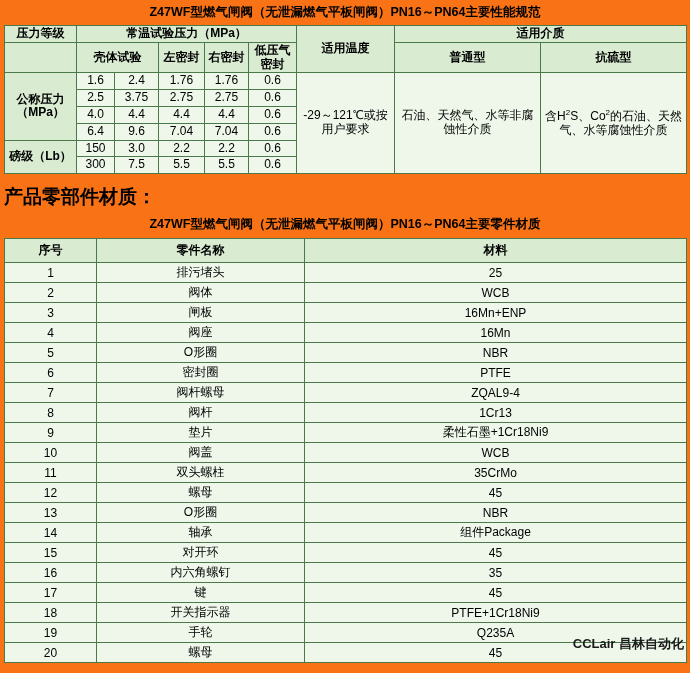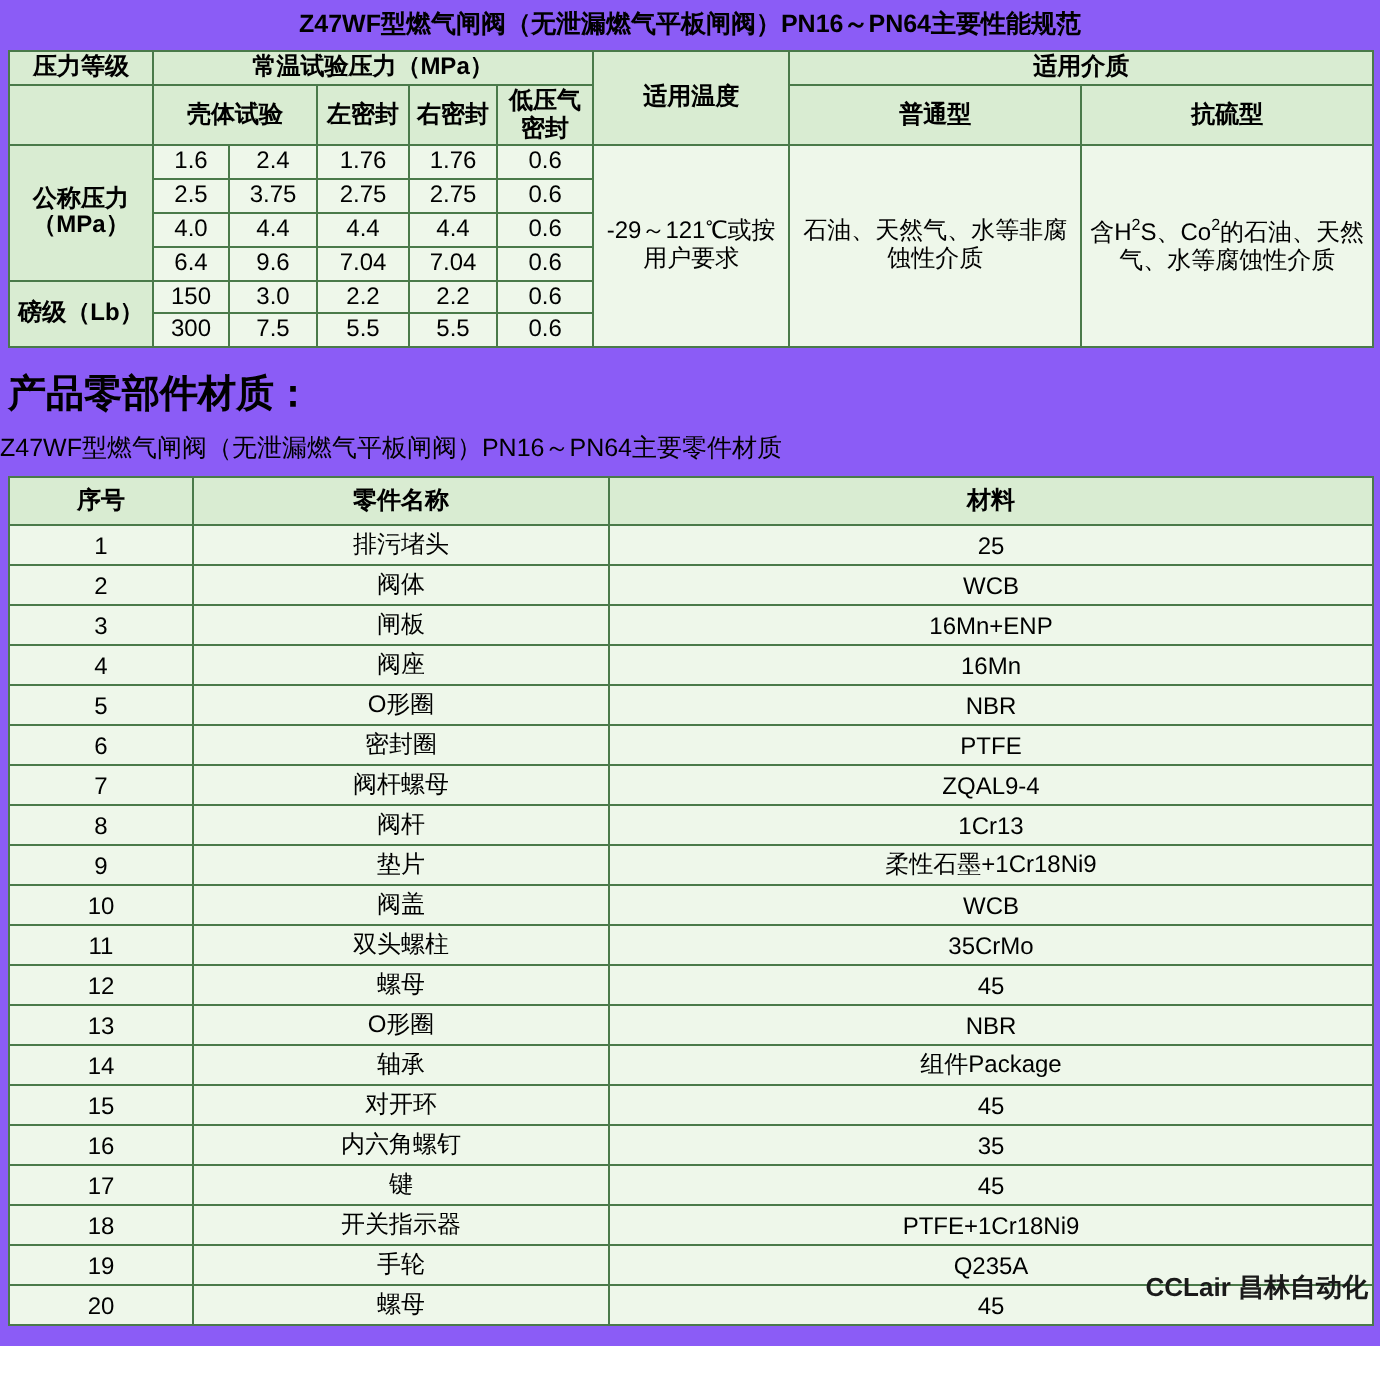--- a/index.html
+++ b/index.html
@@ -12,21 +12,21 @@
     background: #ffffff;
     font-family: "Liberation Sans", sans-serif;
     font-size: 12px;
     color: #000000;
     overflow: hidden;
   }
   .page {
     position: relative;
     width: 690px;
     height: 673px;
-    background: #8b5cf6;
+    background: #f97316;
   }
   
   .title1 {
     text-align: center;
     font-size: 12.5px;
     font-weight: bold;
     padding: 4px 0 4px 0;
     color: #000;
   }
   table.perf {
@@ -54,22 +54,23 @@
   .hdr-green { background: #d9ecd2 !important; font-weight: bold; }
   .cell-small { font-size: 11.5px; margin-top: 28px; }
   
   .sec-head {
     font-weight: bold;
     font-size: 19px;
     padding: 10px 0 4px 4px;
   }
   
   .title2 {
+    text-align: center;
     font-size: 12.5px;
-    font-weight: normal;
+    font-weight: bold;
     padding: 2px 0 5px 0;
   }
   table.parts {
     border-collapse: collapse;
     width: 682px;
     margin: 0 4px;
     table-layout: fixed;
   }
   table.parts th {
     background: #d9ecd2;

